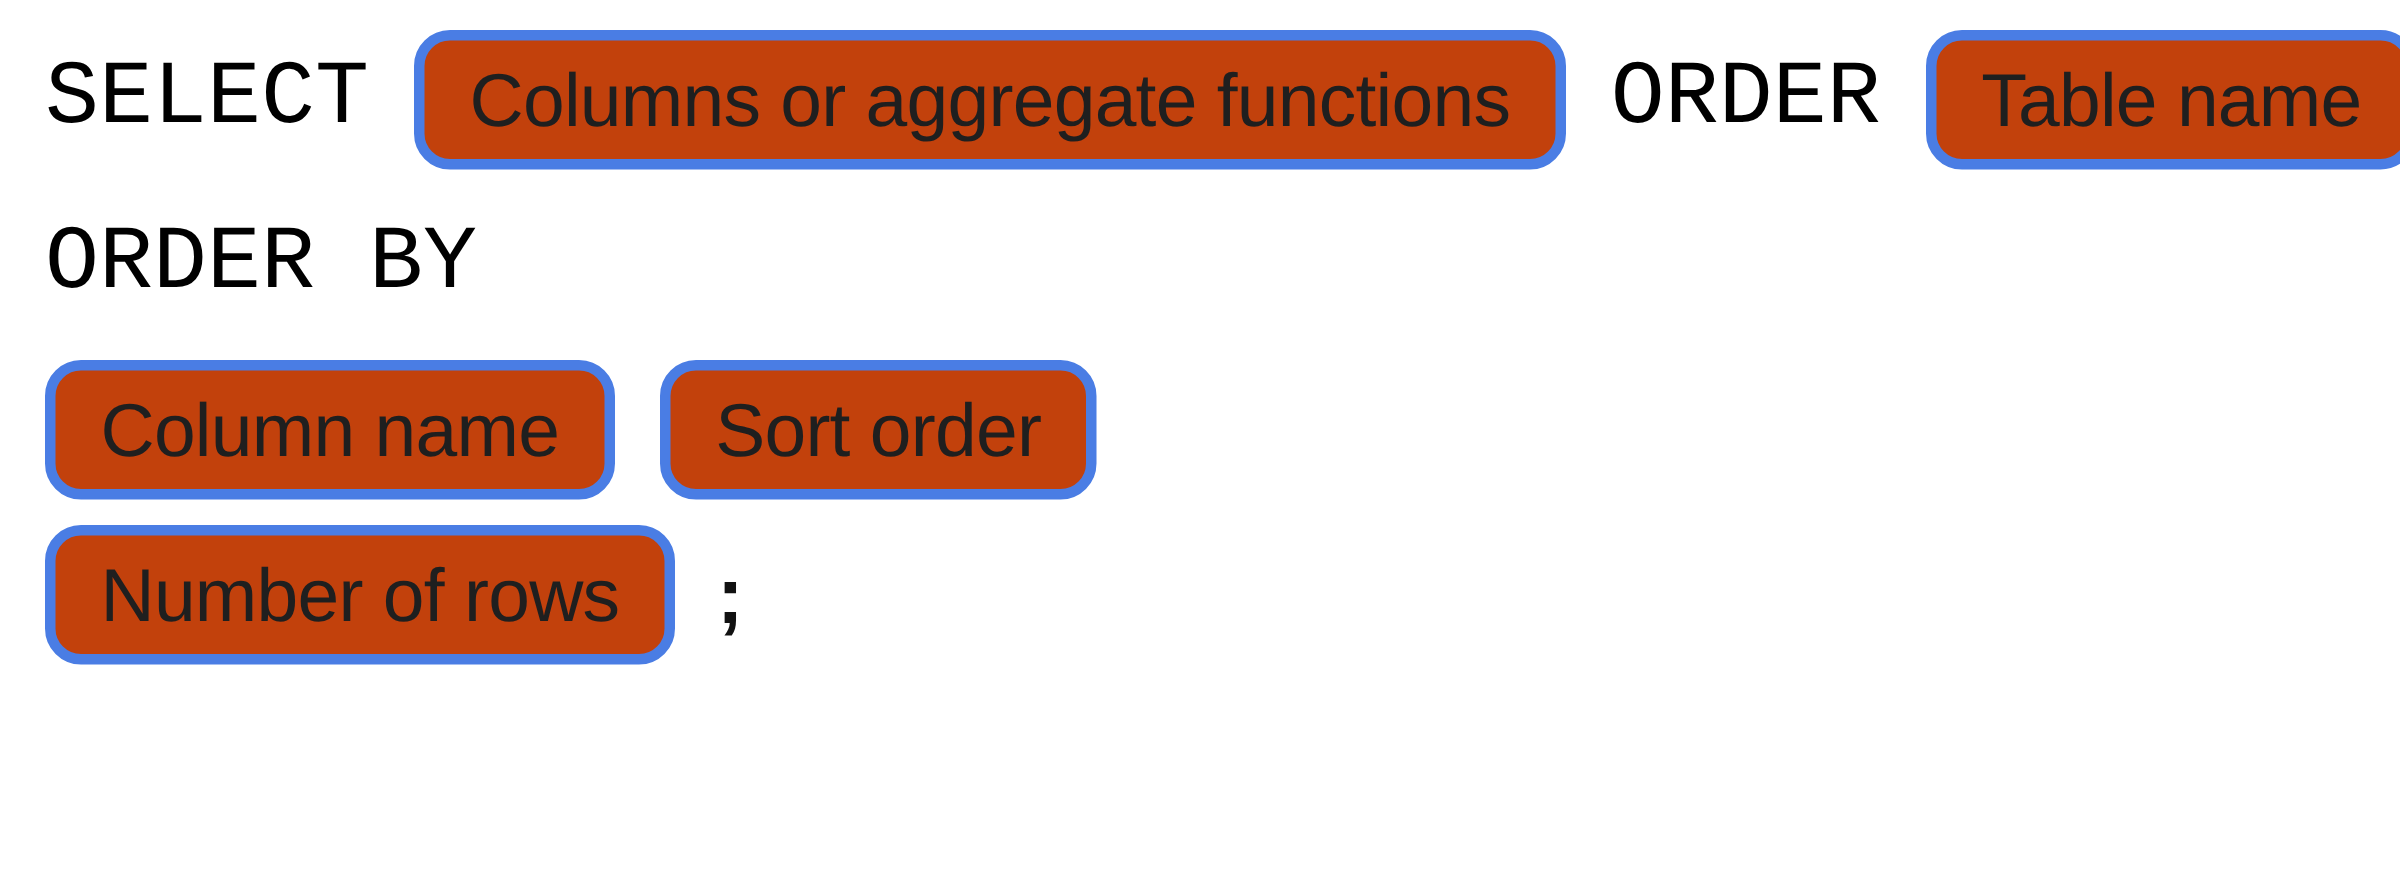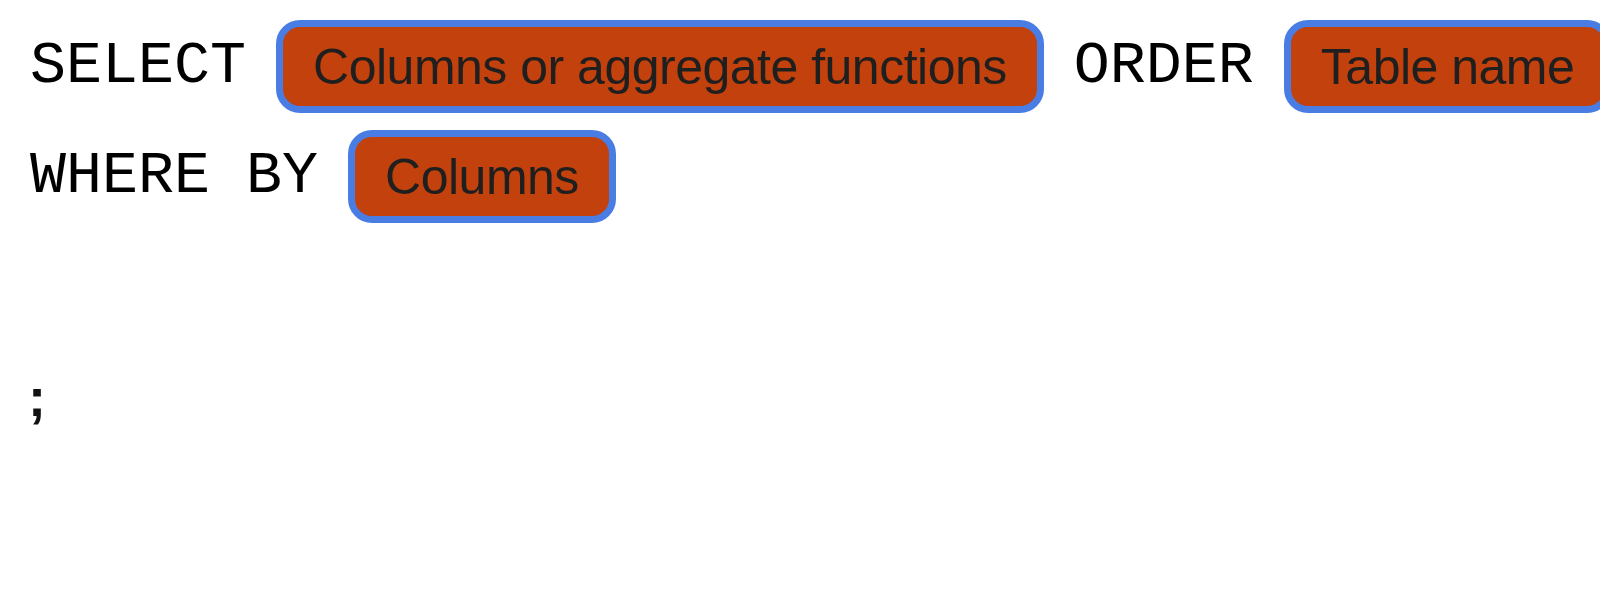--- a/index.html
+++ b/index.html
@@ -55,24 +55,26 @@
 
   <div class="syntax-row">
     <span class="kw">SELECT</span>
     <span class="pill">Columns or aggregate functions</span>
     <span class="kw">ORDER</span>
     <span class="pill">Table name</span>
   </div>
 
 
   <div class="syntax-row">
-    <span class="kw">WHERE BY</span>
-    <span class="pill">Columns</span>
+    <span class="kw">ORDER BY</span>
   </div>
 
   <div class="syntax-row">
+    <span class="pill">Column name</span>
+    <span class="pill">Sort order</span>
   </div>
 
   <div class="syntax-row">
+    <span class="pill">Number of rows</span>
     <span class="punct">;</span>
   </div>
 
 </div>
 
 </body></html>

